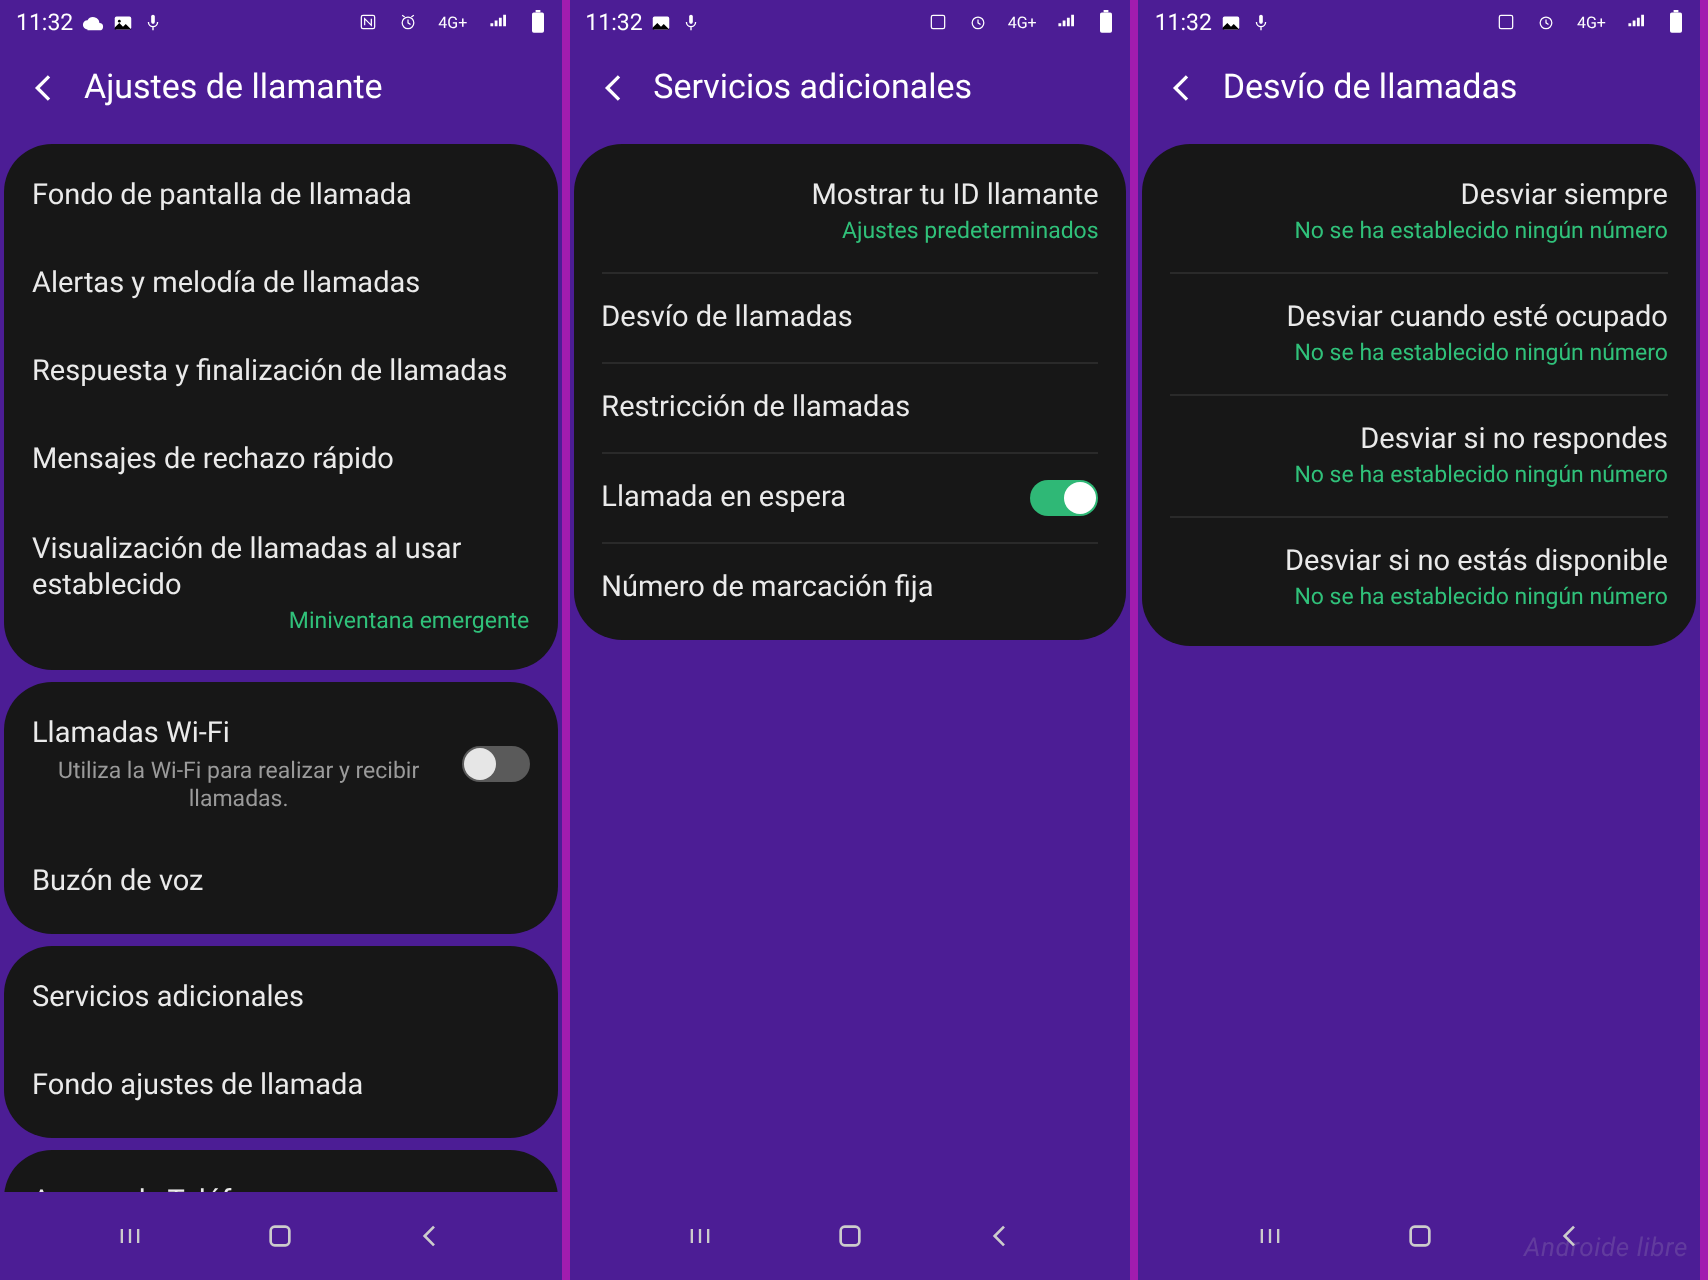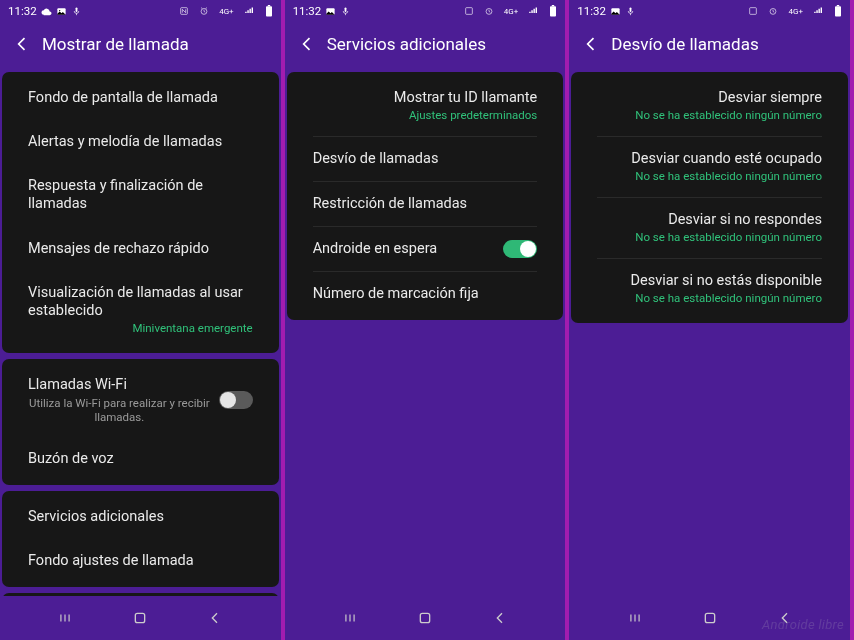--- a/index.html
+++ b/index.html
@@ -51,23 +51,23 @@
     font-weight: 400;
     margin-left: 2px;
   }
   .content {
     flex: 1;
     overflow-y: auto;
     padding: 0 1px 0 1px;
   }
   .card {
     background: #171717;
-    border-radius: 7px;
+    border-radius: 24px;
     margin: 6px 1px;
-    padding: 4px 12px;
+    padding: 4px 0;
   }
   .row {
     padding: 13px 14px;
     display: flex;
     align-items: center;
     justify-content: space-between;
     min-height: 42px;
   }
   .row-col { flex-direction: column; align-items: flex-end; justify-content: center; }
   .row-label {
@@ -187,21 +187,21 @@
         </span>
     </div>
   </div>
 
   <div class="header">
     <div class="back-btn">
       <svg width="20" height="20" viewBox="0 0 24 24" fill="none" stroke="#fff" stroke-width="2">
           <path d="M15 5l-7 7 7 7"></path>
         </svg>
     </div>
-    <div class="header-title">Mostrar de llamada</div>
+    <div class="header-title">Ajustes de llamante</div>
   </div>
 
   <div class="content">
     <div class="card">
       <div class="row">
           <div class="row-label">Fondo de pantalla de llamada</div>
         </div>
       <div class="row">
           <div class="row-label">Alertas y melodía de llamadas</div>
         </div>
@@ -329,21 +329,21 @@
       <div class="divider-inside"></div>
       <div class="row">
           <div class="row-label">Desvío de llamadas</div>
         </div>
       <div class="divider-inside"></div>
       <div class="row">
           <div class="row-label">Restricción de llamadas</div>
         </div>
       <div class="divider-inside"></div>
       <div class="row">
-        <div class="row-label">Androide en espera</div>
+        <div class="row-label">Llamada en espera</div>
         <div class="toggle toggle-on">
             <div class="knob"></div>
           </div>
       </div>
       <div class="divider-inside"></div>
       <div class="row">
           <div class="row-label">Número de marcación fija</div>
         </div>
     </div>
   </div>

